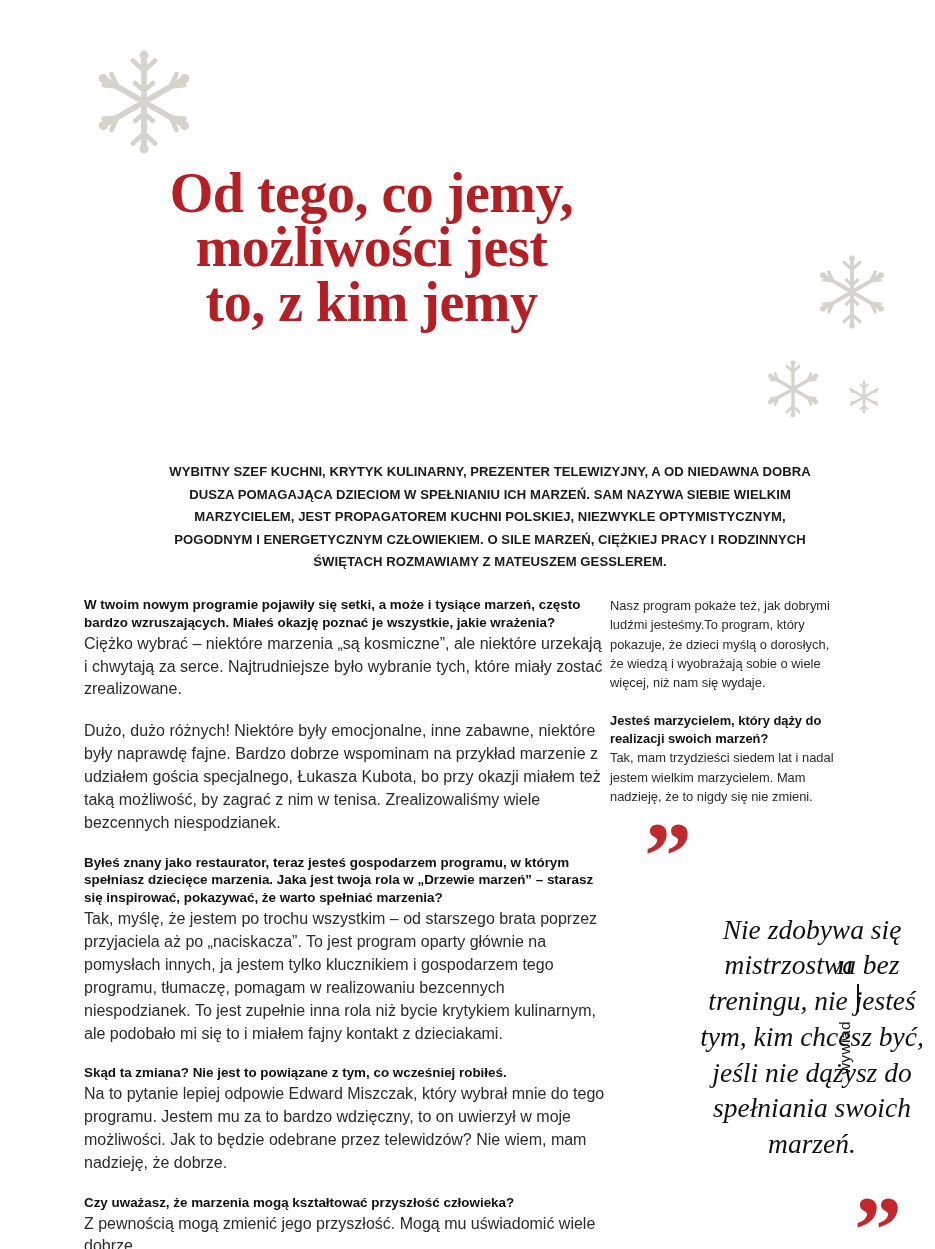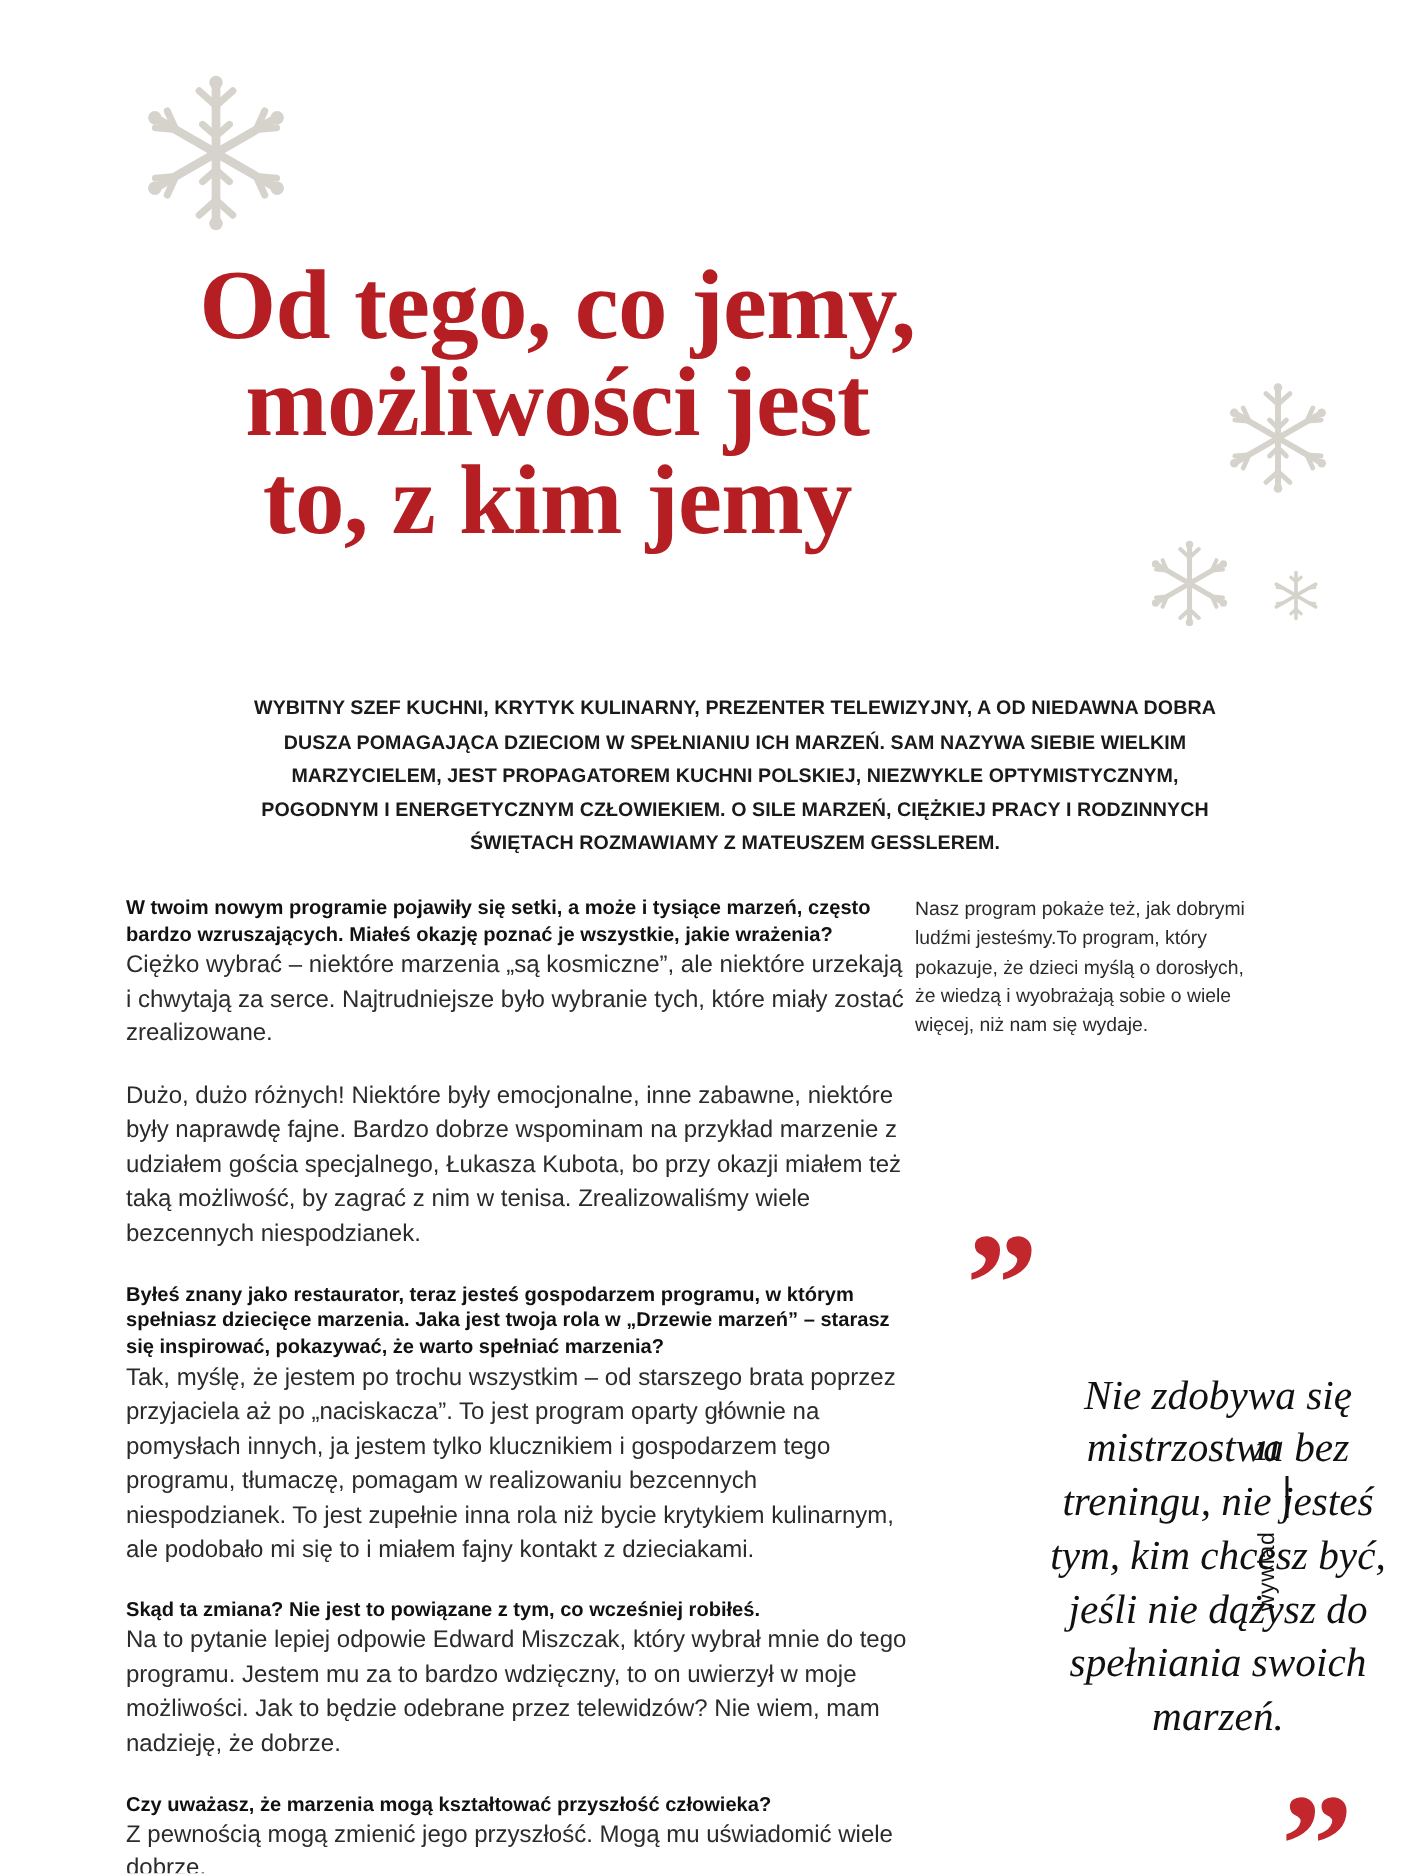--- a/index.html
+++ b/index.html
@@ -30,21 +30,21 @@
 
   
   .headline {
     position: absolute;
     left: 0;
     top: 128px;
     width: 743px;
     text-align: center;
     font-family: "Liberation Serif", serif;
     font-weight: 700;
-    font-size: 66px;
+    font-size: 56px;
     line-height: 0.98;
     letter-spacing: -0.5px;
     color: #b51f24;
   }
   .headline span { display: block; }
 
   
   .lead {
     position: absolute;
     left: 166px;
@@ -319,20 +319,24 @@
     <div class="qa">
       <p class="q">Czy uważasz, że marzenia mogą kształtować przyszłość człowieka?</p>
       <p class="a">Z pewnością mogą zmienić jego przyszłość. Mogą mu uświadomić wiele dobrze.</p>
     </div>
   </div>
 
   <div class="col-right">
     <div class="qa">
       <p class="a">Nasz program pokaże też, jak dobrymi ludźmi jesteśmy.To program, który pokazuje, że dzieci myślą o dorosłych, że wiedzą i wyobrażają sobie o wiele więcej, niż nam się wydaje.</p>
     </div>
+    <div class="qa">
+      <p class="q">Jesteś marzycielem, który dąży do realizacji swoich marzeń?</p>
+      <p class="a">Tak, mam trzydzieści siedem lat i nadal jestem wielkim marzycielem. Mam nadzieję, że to nigdy się nie zmieni.</p>
+    </div>
   </div>
 
   <figure class="pullquote">
     <span class="pq-mark top">”</span>
     <blockquote class="pq-text">Nie zdobywa się mistrzostwa bez treningu, nie jesteś tym, kim chcesz być, jeśli nie dążysz do spełniania swoich marzeń.</blockquote>
     <span class="pq-mark bot">”</span>
   </figure>
 
   <div class="folio">
     <div class="folio-num">11</div>

